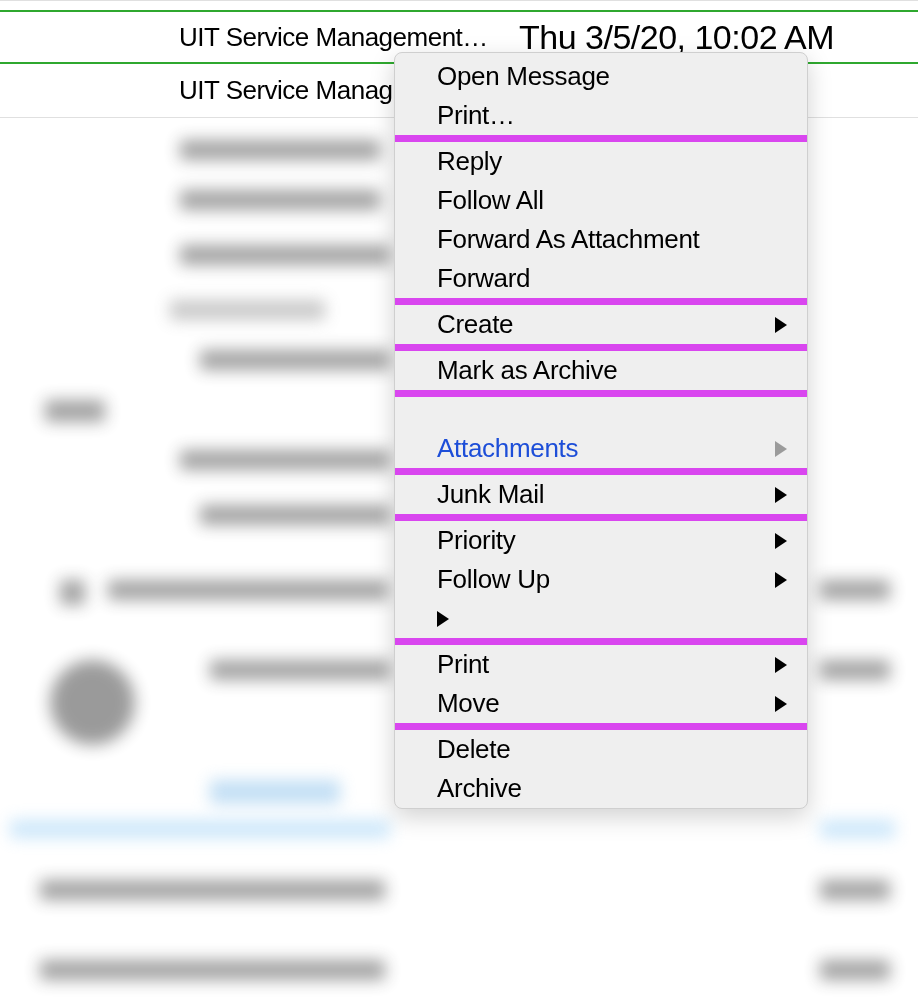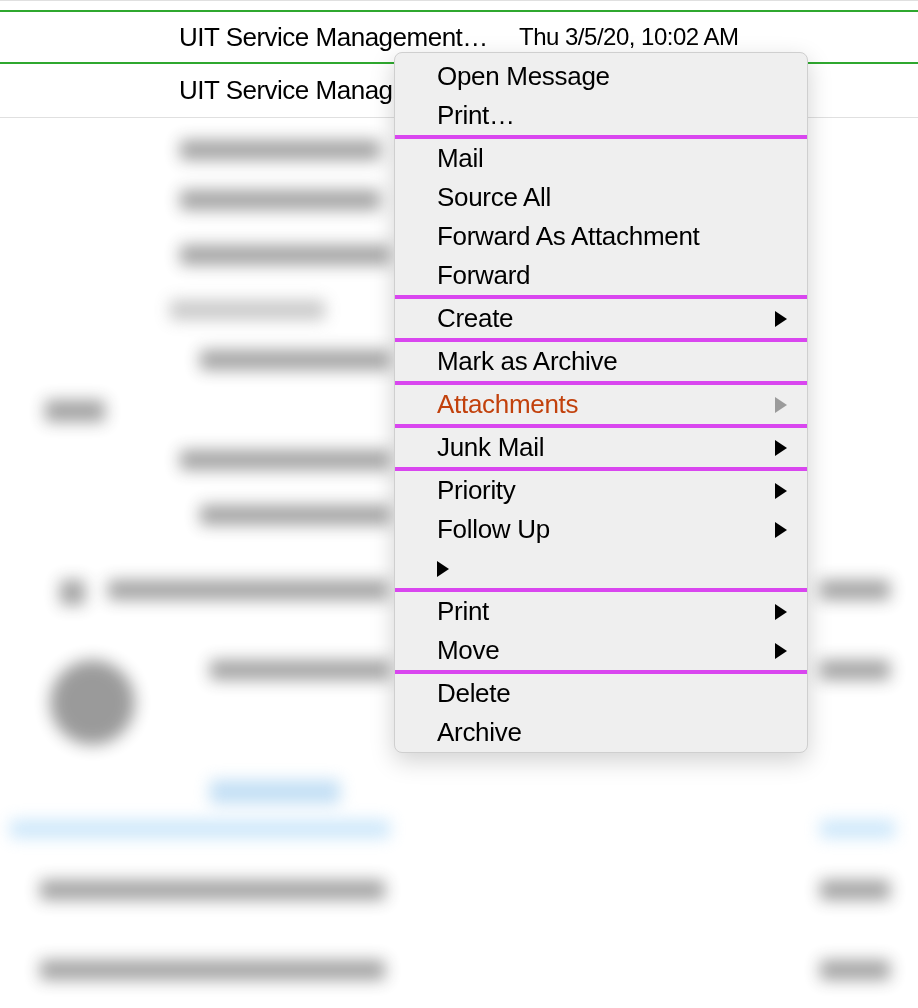--- a/index.html
+++ b/index.html
@@ -31,21 +31,21 @@
     .sender {
       position: absolute;
       left: 179px;
       font-size: 26px;
       color: #000;
       letter-spacing: -0.5px;
     }
     .timestamp {
       position: absolute;
       left: 519px;
-      font-size: 24px;
+      font-size: 34px;
       color: #000;
       letter-spacing: -0.5px;
     }
     .blurred-bg {
       position: absolute;
       top: 110px;
       left: 0;
       right: 0;
       bottom: 0;
       filter: blur(8px);
@@ -62,39 +62,40 @@
       top: 52px;
       left: 394px;
       width: 414px;
       background: #efefef;
       border: 1px solid #cfcfcf;
       border-radius: 8px;
       box-shadow: 0 8px 24px rgba(0,0,0,0.18);
       overflow: hidden;
     }
     .menu-group {
-      border-bottom: 4px solid #d946ef;
+      border-bottom: 7px solid #d946ef;
       padding: 0;
     }
     .menu-group:last-child {
       border-bottom: none;
     }
     .menu-item {
       display: flex;
       align-items: center;
       justify-content: space-between;
       height: 39px;
       padding: 0 20px 0 42px;
       font-size: 26px;
       color: #000;
       cursor: default;
       letter-spacing: -0.3px;
     }
     .menu-item.disabled {
-      color: #c2410c;
+      color: #1d4ed8;
+      margin-top: 32px;
     }
     .menu-item.disabled .arrow {
       opacity: 0.35;
     }
     .arrow {
       width: 0;
       height: 0;
       border-top: 8px solid transparent;
       border-bottom: 8px solid transparent;
       border-left: 12px solid #000;
@@ -145,24 +146,24 @@
       <div class="menu-group">
         <div class="menu-item">
           <span>Open Message</span>
         </div>
         <div class="menu-item">
           <span>Print…</span>
         </div>
       </div>
       <div class="menu-group">
         <div class="menu-item">
-          <span>Mail</span>
-        </div>
-        <div class="menu-item">
-          <span>Source All</span>
+          <span>Reply</span>
+        </div>
+        <div class="menu-item">
+          <span>Follow All</span>
         </div>
         <div class="menu-item">
           <span>Forward As Attachment</span>
         </div>
         <div class="menu-item">
           <span>Forward</span>
         </div>
       </div>
       <div class="menu-group">
         <div class="menu-item">

